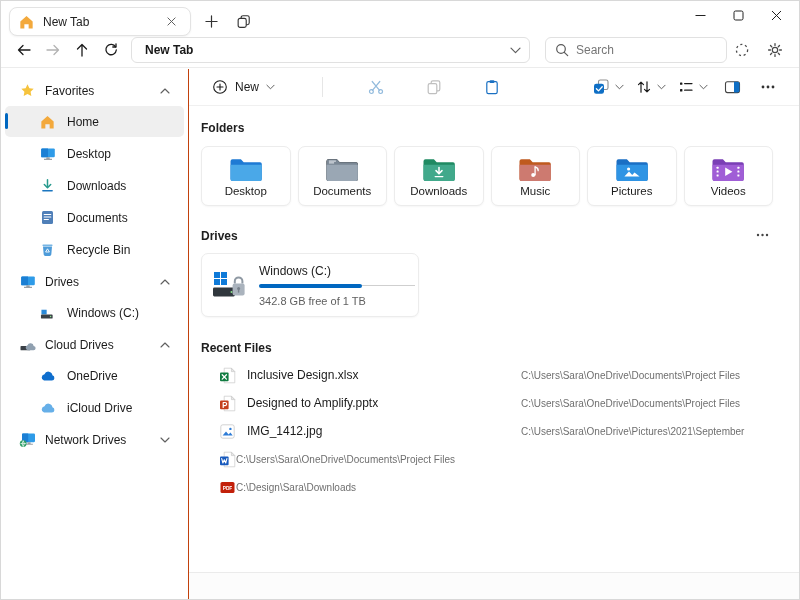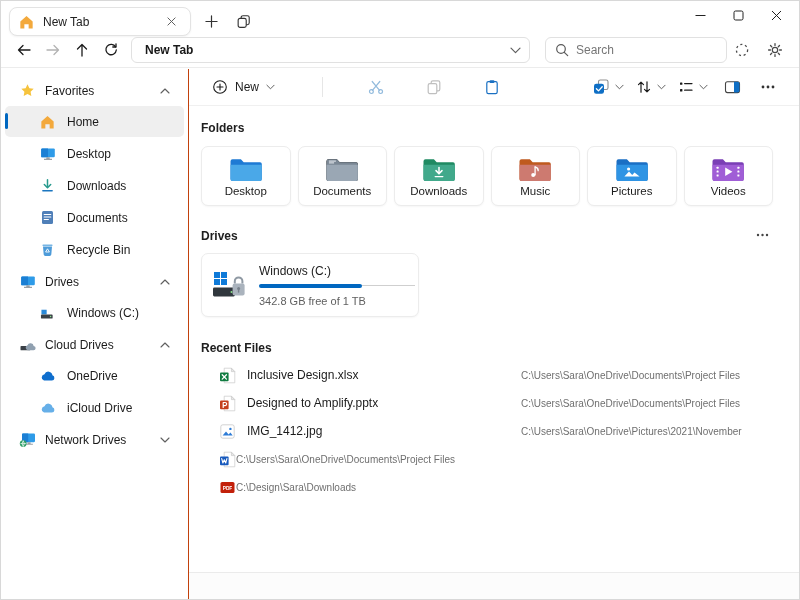--- a/index.html
+++ b/index.html
@@ -643,21 +643,21 @@
 
             <div class="rrow">
               <span class="ricon">
                   <svg width="17" height="17" viewBox="0 0 17 17">
                     <rect x="1.8" y="1.8" width="13.4" height="13.4" rx="2" fill="#fff" stroke="#c6c6c6" stroke-width=".8"></rect>
                     <circle cx="11.4" cy="5.9" r="1.2" fill="#2E7CD6"></circle>
                     <path d="M3.6 12.6l3.4-4.2 2.6 3.1 1.8-2 2.3 3.1z" fill="#2E7CD6"></path>
                   </svg>
                 </span>
               <span class="rname">IMG_1412.jpg</span>
-              <span class="rpath">C:\Users\Sara\OneDrive\Pictures\2021\November</span>
+              <span class="rpath">C:\Users\Sara\OneDrive\Pictures\2021\September</span>
             </div>
 
             <div class="rrow">
               <span class="ricon">
                   <svg width="17" height="17" viewBox="0 0 17 17">
                     <path d="M5.2 1.2h7.2l3.4 3.4v11.2H5.2Z" fill="#fff" stroke="#c9c9c9" stroke-width=".7"></path>
                     <path d="M12.4 1.2v3.4h3.4z" fill="#e8e8e8" stroke="#c9c9c9" stroke-width=".7"></path>
                     <rect x="1" y="5.6" width="8.6" height="8.6" rx="1" fill="#185ABD"></rect>
                     <path d="M2.7 7.6l1.2 4.4 1.4-3.3 1.4 3.3 1.2-4.4" fill="none" stroke="#fff" stroke-width="1.1" stroke-linecap="round" stroke-linejoin="round"></path>
                   </svg>

